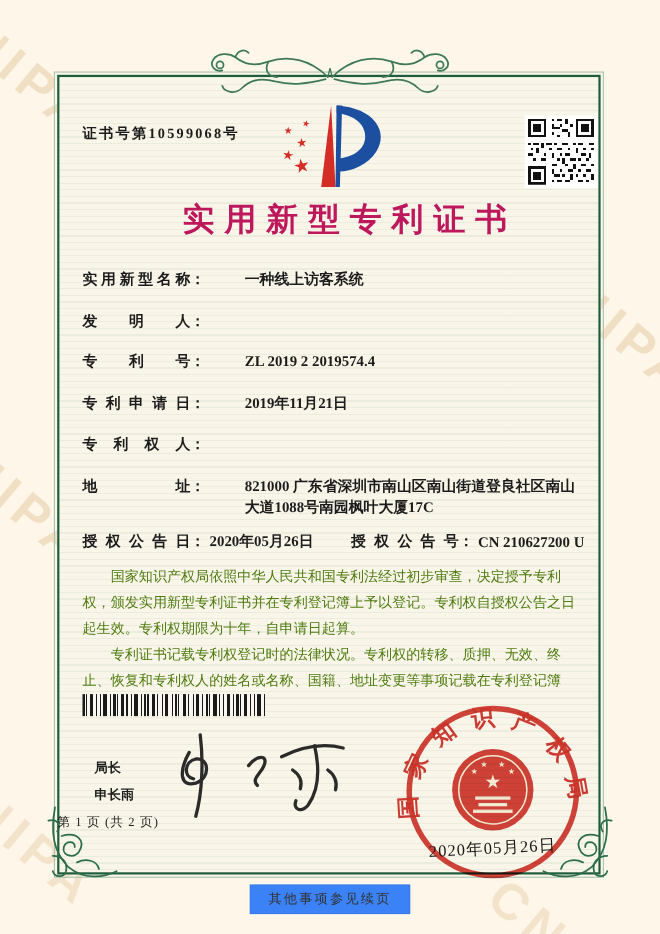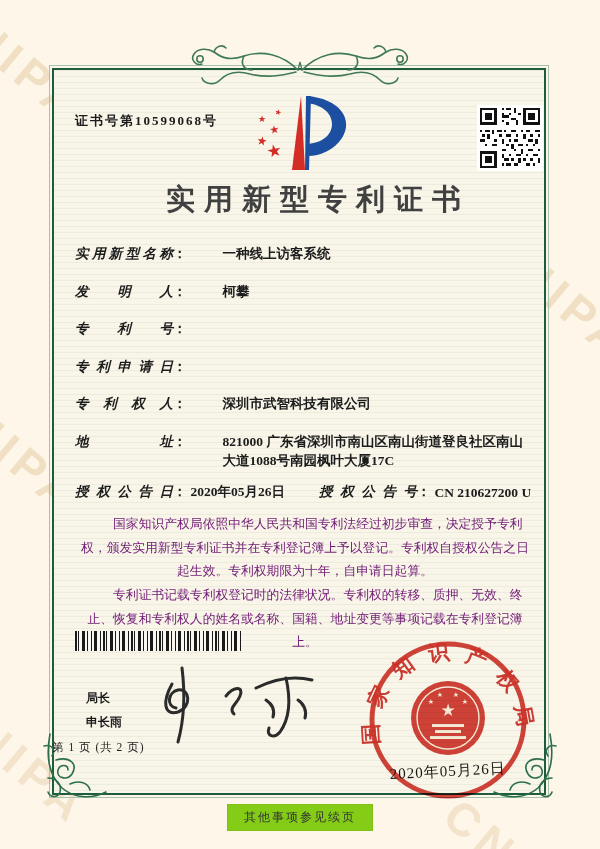--- a/index.html
+++ b/index.html
@@ -22,47 +22,47 @@
       repeating-linear-gradient(180deg, rgba(120,160,125,0.10) 0 1px, rgba(0,0,0,0) 1px 6px),
       #f9f5e9;
     box-sizing:border-box;
   }
   .ornament{position:absolute;pointer-events:none;}
   .cert-no{position:absolute;left:75px;top:100px;font-size:13px;font-weight:600;letter-spacing:2px;margin-top:12px;}
   .logo{position:absolute;left:248px;top:86px;}
   .qr{position:absolute;left:477px;top:105px;background:#fff;padding:3px;line-height:0;}
   .title{
     position:absolute;left:52px;top:180px;width:532px;text-align:center;
-    font-size:29px;font-weight:bold;letter-spacing:9px;color:#404040;
+    font-size:29px;font-weight:bold;letter-spacing:9px;color:#be185d;
   }
   .body-block{position:absolute;left:75px;top:244px;width:460px;}
   .field-row{display:flex;margin-bottom:18px;font-size:13.5px;font-weight:600;line-height:1.45;}
-  .flabel{display:inline-block;width:98px;text-align:justify;text-align-last:justify;flex:0 0 98px;font-style:italic;}
+  .flabel{display:inline-block;width:98px;text-align:justify;text-align-last:justify;flex:0 0 98px;}
   .fcolon{flex:0 0 auto;margin-right:4px;}
   .fvalue{flex:1 1 auto;max-width:340px;margin-left:32px;}
   .grant-row{display:flex;margin-bottom:12px;font-size:13.5px;font-weight:600;}
   .grant-pair{display:flex;}
   .grant-pair.second{margin-left:34px;align-items:flex-end;}
-  .paras{margin-top:10px;font-size:12.8px;line-height:1.85;color:#701a75;text-align:center;}
+  .paras{margin-top:10px;font-size:12.8px;line-height:1.85;color:#4d7c0f;}
   .paras p{margin:0;text-indent:2em;font-weight:500;}
   .barcode{
     position:absolute;left:75px;top:631px;width:166px;height:20px;
     background:repeating-linear-gradient(90deg,
       #1a1a1a 0 2px,#f8f6ef 2px 3px,#1a1a1a 3px 4px,#f8f6ef 4px 7px,
       #1a1a1a 7px 10px,#f8f6ef 10px 12px,#1a1a1a 12px 13px,#f8f6ef 13px 16px,
       #1a1a1a 16px 17px,#f8f6ef 17px 19px,#1a1a1a 19px 22px,#f8f6ef 22px 25px,
       #1a1a1a 25px 26px,#f8f6ef 26px 28px);
   }
   .director{position:absolute;left:86px;top:686px;font-size:12px;font-weight:600;line-height:2.0;}
   .signature{position:absolute;left:138px;top:662px;}
   .seal{position:absolute;left:346px;top:636px;mix-blend-mode:multiply;}
   .page-info{position:absolute;left:52px;top:740px;width:494px;text-align:left;font-size:11.5px;letter-spacing:1px;}
   .footer-note{position:absolute;left:0;top:804px;width:600px;text-align:center;}
   .footer-note span{
-    display:inline-block;background:#84cc16;border:1px solid rgba(0,0,0,0.05);
+    display:inline-block;background:#3b82f6;border:1px solid rgba(0,0,0,0.05);
     padding:4px 16px;font-size:12px;letter-spacing:2px;color:#333;
   }
 </style>
 </head>
 <body>
 
 <div class="page">
 
   <div class="watermark" style="left:-38px;top:-18px;">CNIPA</div>
   <div class="watermark" style="left:508px;top:218px;">CNIPA</div>
@@ -142,34 +142,34 @@
 
   <div class="body-block">
     <div class="field-row">
       <span class="flabel">实用新型名称</span>
         <span class="fcolon">：</span>
         <span class="fvalue">一种线上访客系统</span>
     </div>
     <div class="field-row">
       <span class="flabel">发明人</span>
         <span class="fcolon">：</span>
-        <span class="fvalue">柯攀</span>
     </div>
     <div class="field-row">
       <span class="flabel">专利号</span>
         <span class="fcolon">：</span>
+        <span class="fvalue">ZL 2019 2 2019574.4</span>
     </div>
     <div class="field-row">
       <span class="flabel">专利申请日</span>
         <span class="fcolon">：</span>
+        <span class="fvalue">2019年11月21日</span>
     </div>
     <div class="field-row">
       <span class="flabel">专利权人</span>
         <span class="fcolon">：</span>
-        <span class="fvalue">深圳市武智科技有限公司</span>
     </div>
     <div class="field-row" style="margin-bottom:12px;">
       <span class="flabel">地址</span>
         <span class="fcolon">：</span>
         <span class="fvalue">821000 广东省深圳市南山区南山街道登良社区南山大道1088号南园枫叶大厦17C</span>
     </div>
 
     <div class="grant-row">
       <div class="grant-pair">
         <span class="flabel">授权公告日</span>

